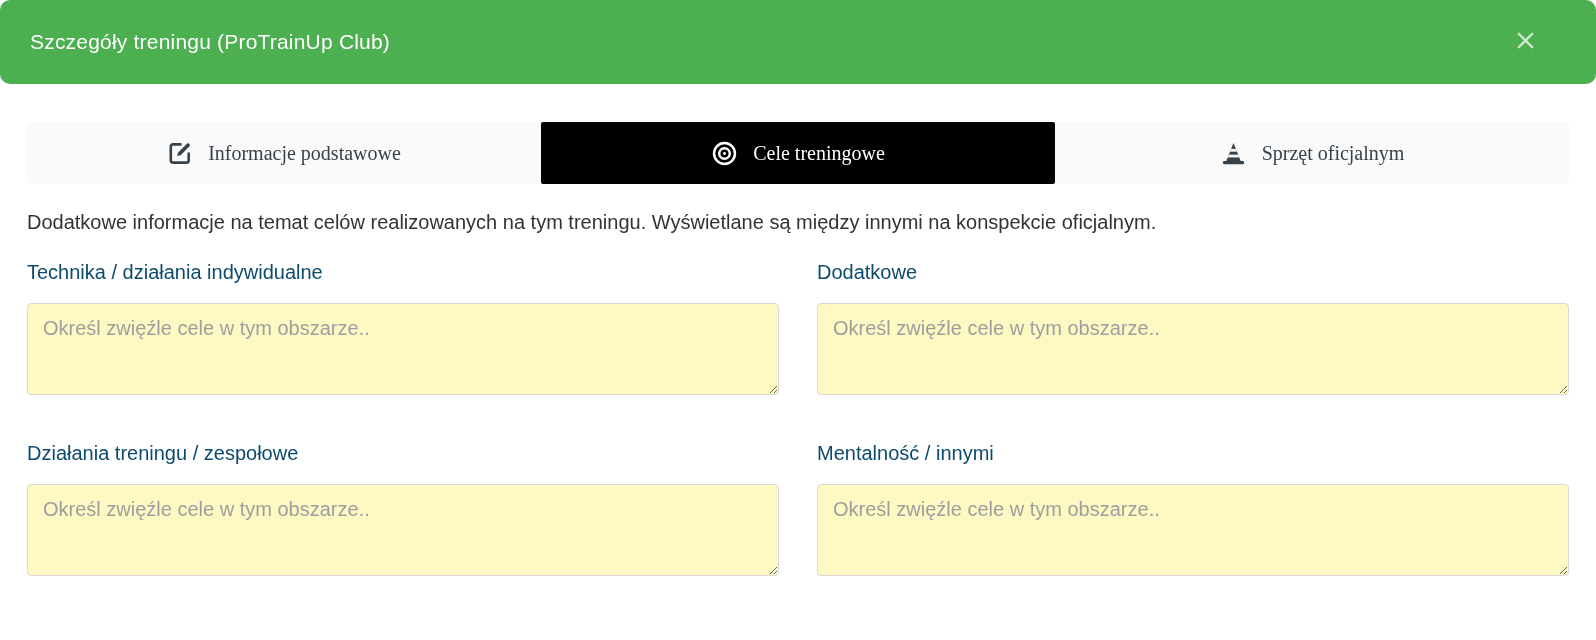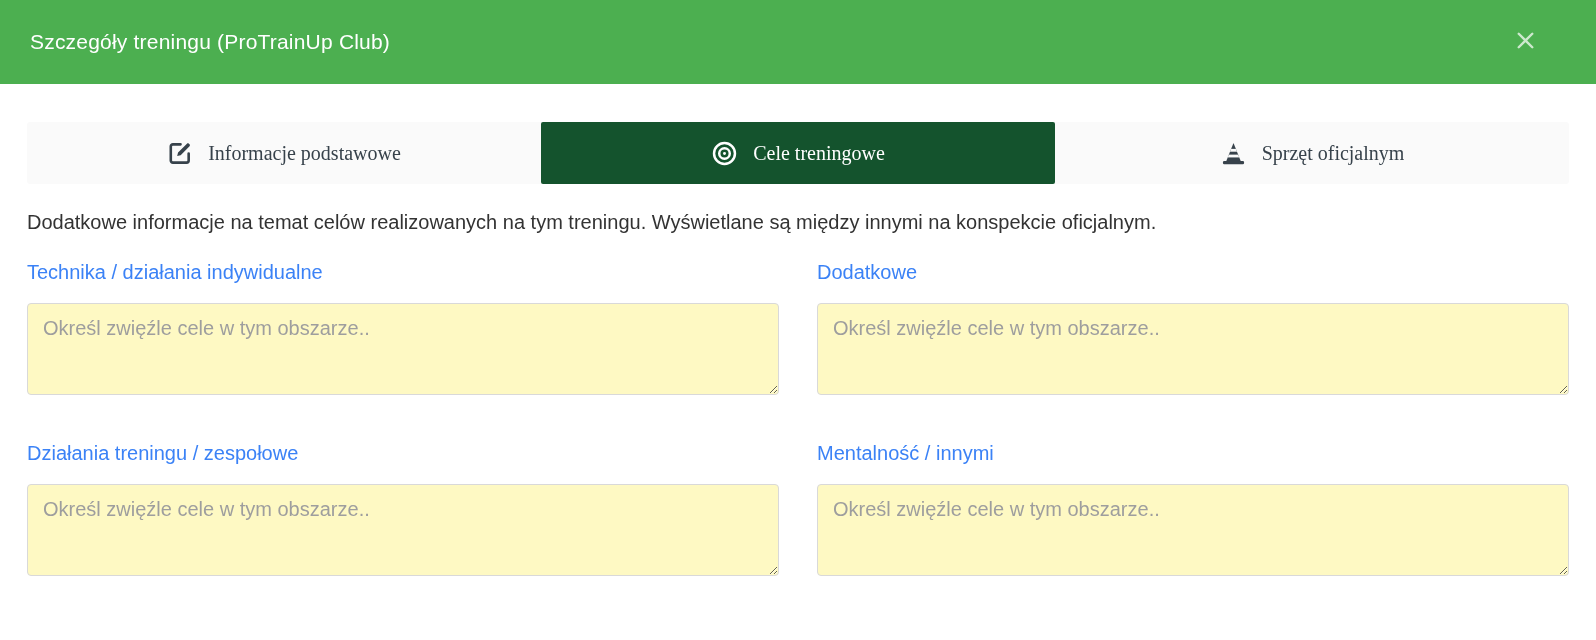--- a/index.html
+++ b/index.html
@@ -10,20 +10,21 @@
     overflow: hidden;
   }
   
   .modal-header {
     height: 84px;
     background: #4caf50;
     display: flex;
     align-items: center;
     justify-content: space-between;
     padding: 0 30px 0 30px;
+    border-radius: 10px;
   }
   .modal-title {
     color: #ffffff;
     font-size: 21px;
     font-weight: 400;
     letter-spacing: 0.2px;
   }
   .close-btn {
     background: none;
     border: none;
@@ -51,21 +52,21 @@
     justify-content: center;
     gap: 15px;
     font-size: 20px;
     font-weight: 500;
     color: #37424b;
     cursor: pointer;
     user-select: none;
     font-family: Liberation Serif, serif;
   }
   .tab.active {
-    background: #14532d;
+    background: #000000;
     color: #ffffff;
     border-radius: 2px;
   }
   .tab .icon { display: flex; align-items: center; }
   
   .description {
     margin-top: 24px;
     font-size: 20px;
     line-height: 28px;
     color: #333333;
@@ -74,21 +75,21 @@
   .goals-grid {
     margin-top: 25px;
     display: grid;
     grid-template-columns: 1fr 1fr;
     column-gap: 38px;
     row-gap: 43px;
   }
   .field-label {
     display: block;
     font-size: 20px;
-    color: #3b82f6;
+    color: #0c4a6e;
     margin-bottom: 19px;
   }
   .goal-textarea {
     width: 100%;
     height: 92px;
     border: 1px solid #d9d9d9;
     border-radius: 4px;
     padding: 13px 15px;
     font-family: "Liberation Sans", "DejaVu Sans", sans-serif;
     font-size: 20px;

